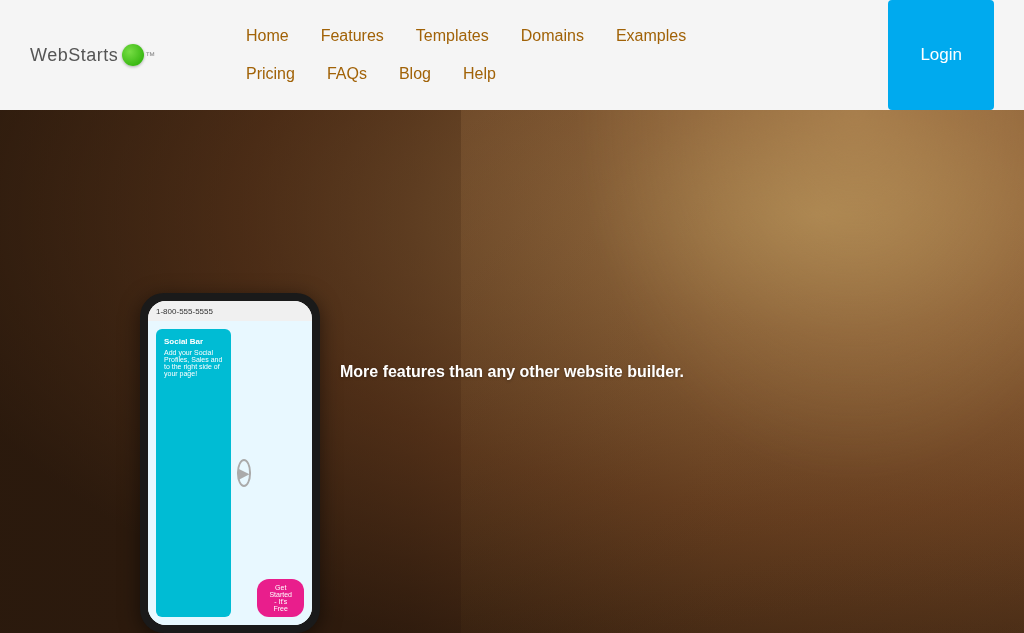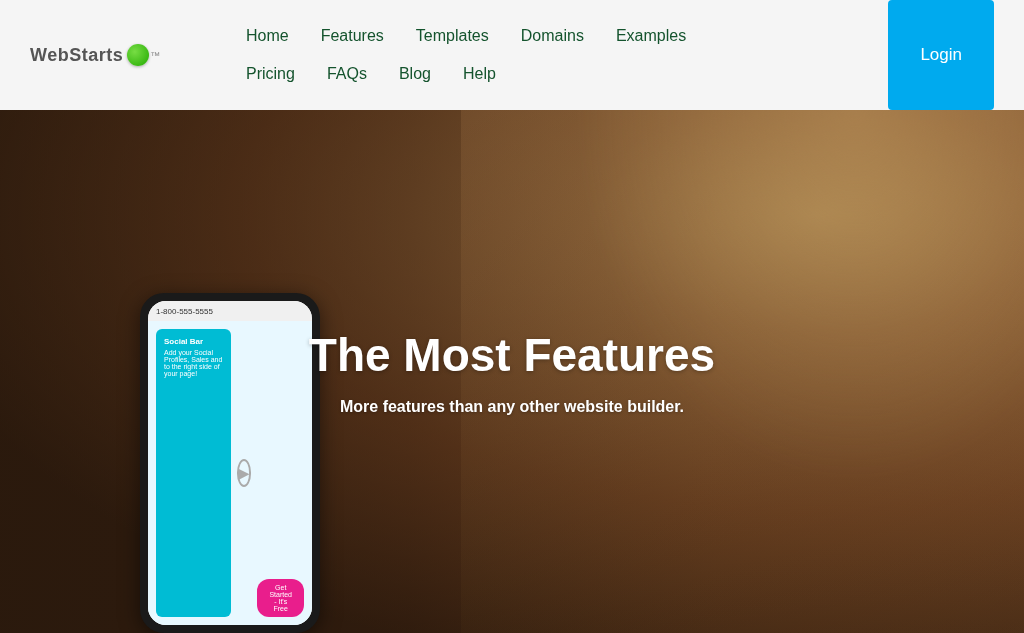--- a/index.html
+++ b/index.html
@@ -30,21 +30,21 @@
     .logo-area {
       display: flex;
       align-items: center;
       margin-right: 40px;
       min-width: 160px;
     }
 
     .logo-text {
       font-size: 18px;
       color: #555;
-      font-weight: 700;
+      font-weight: 400;
       letter-spacing: 0.5px;
     }
 
     .logo-dot {
       width: 22px;
       height: 22px;
       background: radial-gradient(circle at 35% 35%, #77dd44, #22aa00);
       border-radius: 50%;
       margin-left: 4px;
       display: inline-block;
@@ -65,21 +65,21 @@
       justify-content: center;
     }
 
     .nav-row {
       display: flex;
       align-items: center;
       padding: 6px 0;
     }
 
     .nav-link {
-      color: #14532d;
+      color: #a16207;
       text-decoration: none;
       font-size: 16px;
       font-weight: 400;
       padding: 4px 16px;
       cursor: pointer;
       transition: color 0.2s;
     }
 
     .login-btn {
       background: #00aaee;
@@ -296,16 +296,15 @@
           <div class="phone-circle-btn">
             <span>▶</span>
           </div>
           <button class="phone-btn">Get Started - It's Free</button>
         </div>
       </div>
     </div>
   </div>
 
   <div class="hero-content">
-    <h1 class="hero-title">The Most Features</h1>
     <p class="hero-subtitle">More features than any other website builder.</p>
   </div>
 </section>
 
 </body></html>

